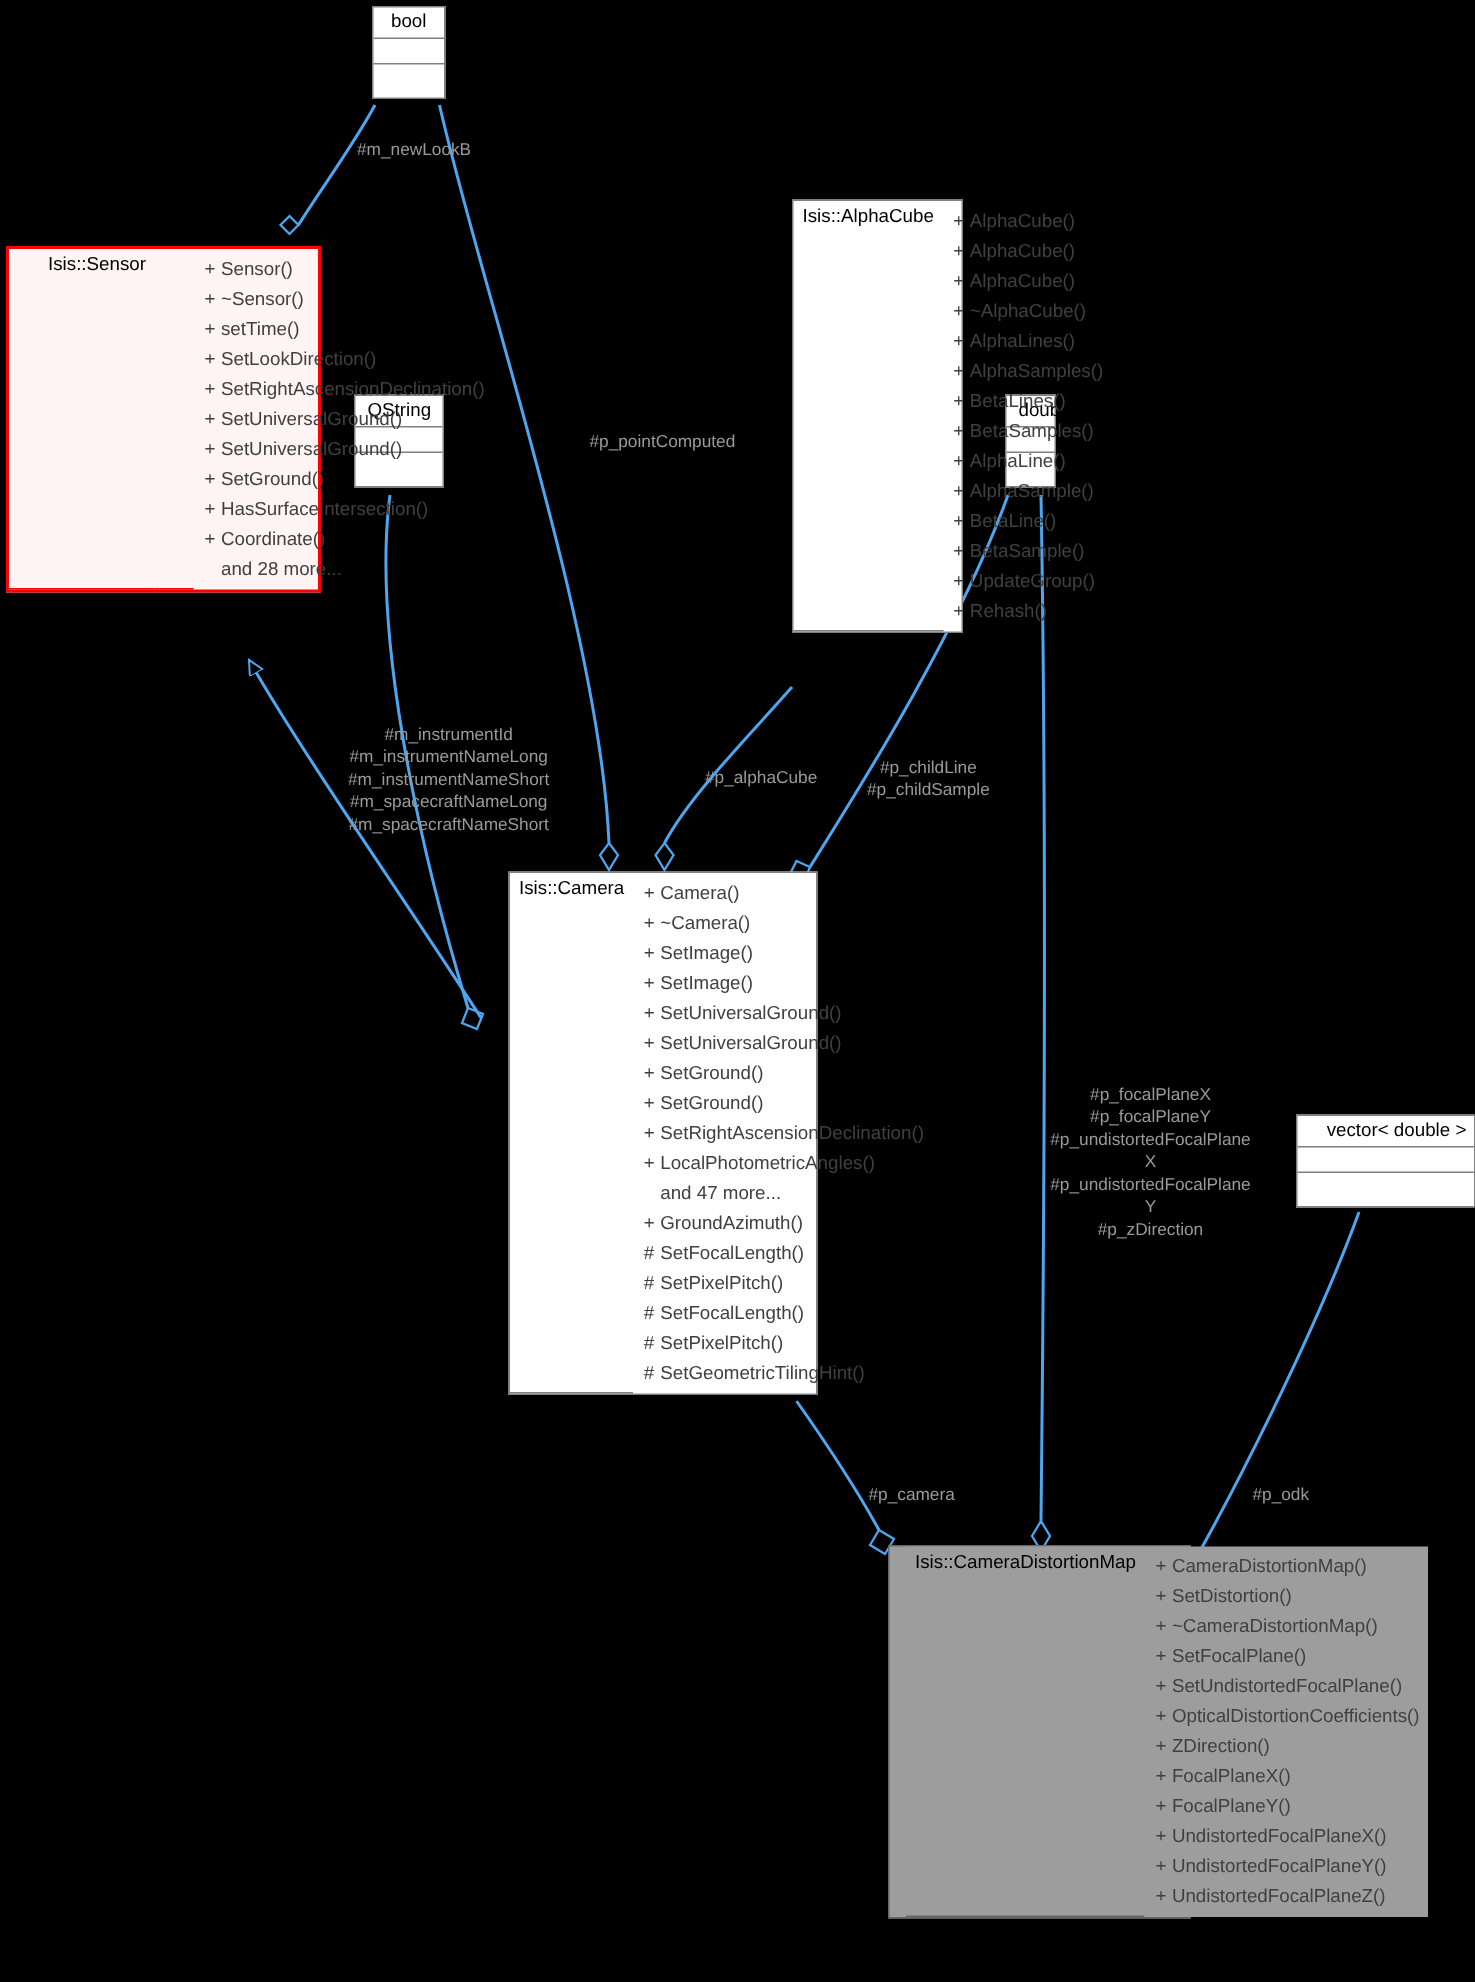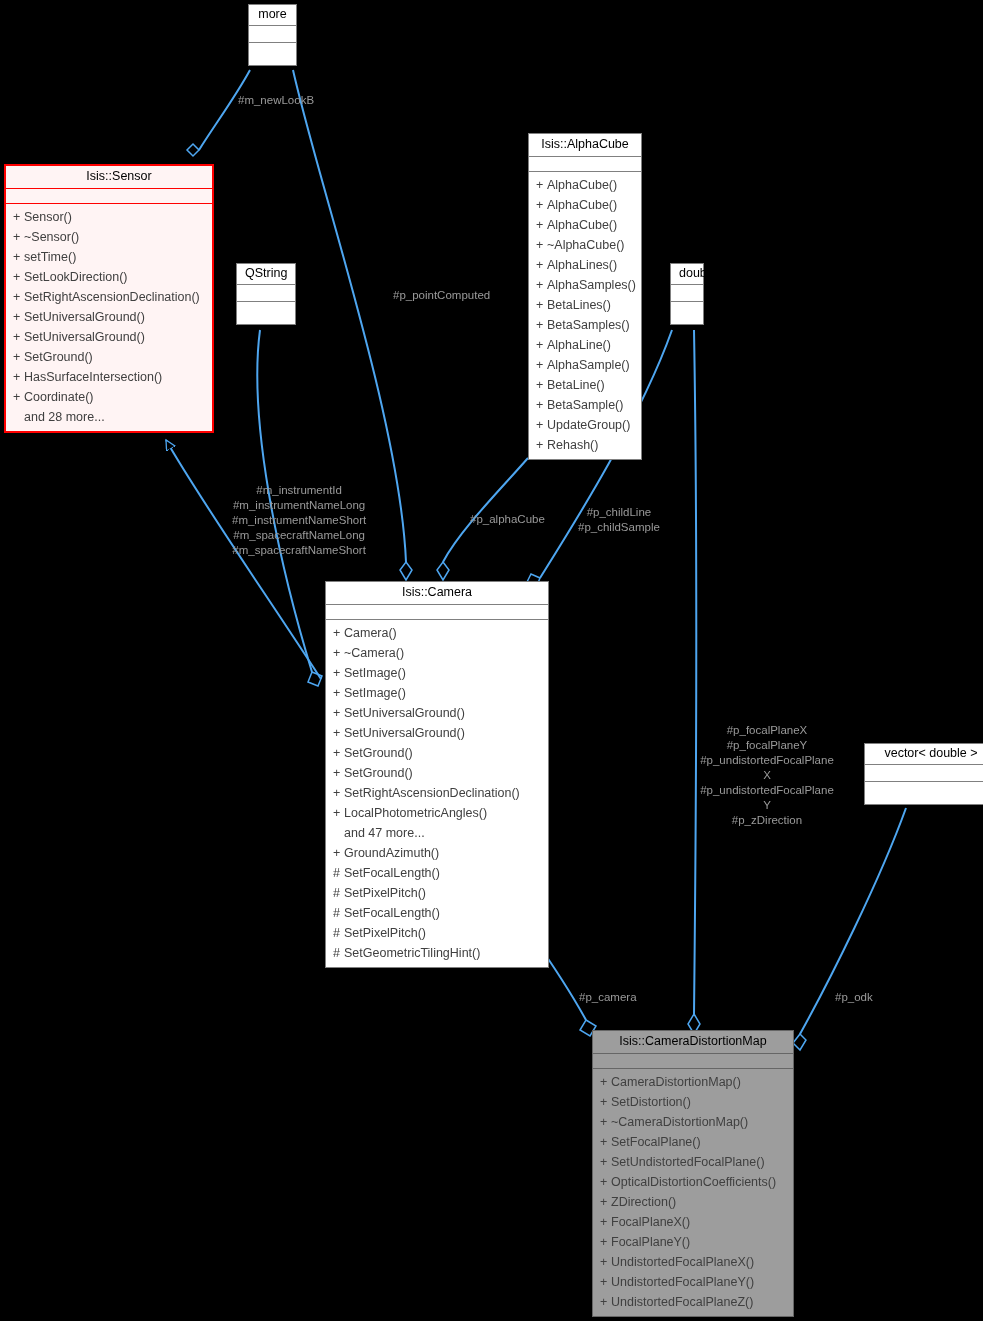--- a/index.html
+++ b/index.html
@@ -22,21 +22,21 @@
     width: 983px; height: 1321px;
     pointer-events: none;
   }
 
   
   .uml-box {
     position: absolute;
     background: #ffffff;
     border: 1px solid #808080;
     display: flex;
-    flex-direction: column;
+    flex-direction: row;
     z-index: 5;
   }
   .uml-box .title {
     text-align: center;
     font-size: 12.5px;
     color: #000000;
     padding: 4px 6px 5px 6px;
     border-bottom: 1px solid #808080;
     line-height: 13px;
     white-space: nowrap;
@@ -63,21 +63,21 @@
 
   
   .uml-box.current {
     background: #fff4f4;
     border: 2px solid #ff0000;
   }
   .uml-box.current .title,
   .uml-box.current .attrs { border-bottom: 1px solid #ff0000; padding-left: 26px; }
 
   
-  .uml-box.grey { background: #9d9d9d; border: 1px solid #666666; }
+  .uml-box.grey { background: #9d9d9d; border: 1px solid #666666; padding-left: 11px; }
   .uml-box.grey .title { background: #9d9d9d; border-bottom: 1px solid #666666; }
   .uml-box.grey .attrs { background: #9d9d9d; border-bottom: 1px solid #666666; }
   .uml-box.grey .ops { background: #9d9d9d; }
 
   
   .type-box { position: absolute; background:#ffffff; border:1px solid #808080; z-index:5;}
   .type-box .title {
     text-align:center; font-size:12.5px; color:#000; padding:3px 8px 4px 8px;
     border-bottom:1px solid #808080; line-height:13px; white-space:nowrap;
   }
@@ -128,21 +128,21 @@
     <path d="M694,1014 L700,1024 L694,1034 L688,1024 z" fill="#000000" stroke="#4ea6f0" stroke-width="1.5"></path>
 
     <path d="M531,934 C555,968 575,1000 586,1020" fill="none" stroke="#4ea6f0" stroke-width="2"></path>
     <path d="M586,1020 L596,1026 L590,1036 L580,1030 z" fill="#000000" stroke="#4ea6f0" stroke-width="1.5"></path>
 
     <path d="M906,808 C880,880 830,980 800,1034" fill="none" stroke="#4ea6f0" stroke-width="2"></path>
     <path d="M800,1034 L806,1040 L800,1050 L793,1043 z" fill="#000000" stroke="#4ea6f0" stroke-width="1.5"></path>
   </svg>
 
   <div class="type-box" style="left:248px; top:4px; width:49px;">
-    <div class="title">more</div>
+    <div class="title">bool</div>
     <div class="c1"></div>
     <div class="c2"></div>
   </div>
 
   <div class="type-box" style="left:236px; top:263px; width:60px;">
     <div class="title">QString</div>
     <div class="c1"></div>
     <div class="c2"></div>
   </div>
 
@@ -190,21 +190,21 @@
         <div class="row"><span class="vis">+</span><span>BetaSamples()</span></div>
         <div class="row"><span class="vis">+</span><span>AlphaLine()</span></div>
         <div class="row"><span class="vis">+</span><span>AlphaSample()</span></div>
         <div class="row"><span class="vis">+</span><span>BetaLine()</span></div>
         <div class="row"><span class="vis">+</span><span>BetaSample()</span></div>
         <div class="row"><span class="vis">+</span><span>UpdateGroup()</span></div>
         <div class="row"><span class="vis">+</span><span>Rehash()</span></div>
       </div>
   </div>
 
-  <div class="uml-box" style="left:325px; top:581px; width:224px;">
+  <div class="uml-box" style="left:339px; top:581px; width:206px;">
     <div class="title">Isis::Camera</div>
     <div class="attrs"></div>
     <div class="ops">
         <div class="row"><span class="vis">+</span><span>Camera()</span></div>
         <div class="row"><span class="vis">+</span><span>~Camera()</span></div>
         <div class="row"><span class="vis">+</span><span>SetImage()</span></div>
         <div class="row"><span class="vis">+</span><span>SetImage()</span></div>
         <div class="row"><span class="vis">+</span><span>SetUniversalGround()</span></div>
         <div class="row"><span class="vis">+</span><span>SetUniversalGround()</span></div>
         <div class="row"><span class="vis">+</span><span>SetGround()</span></div>

